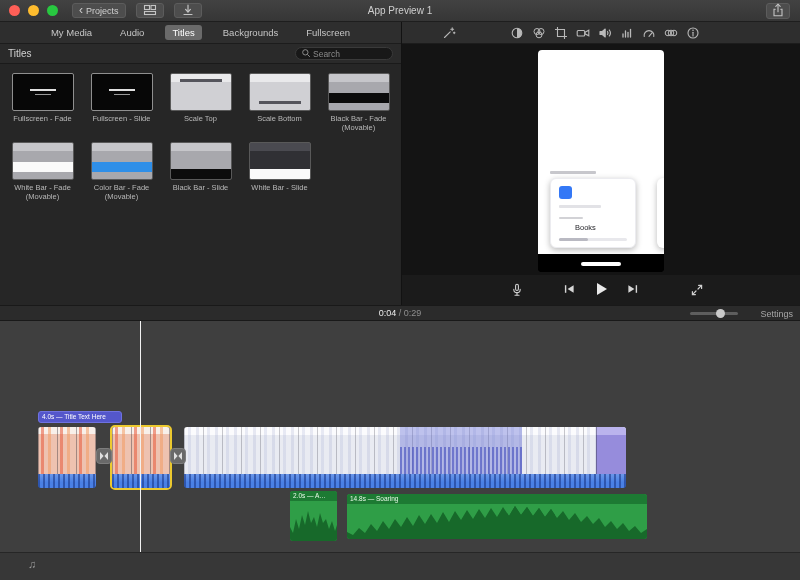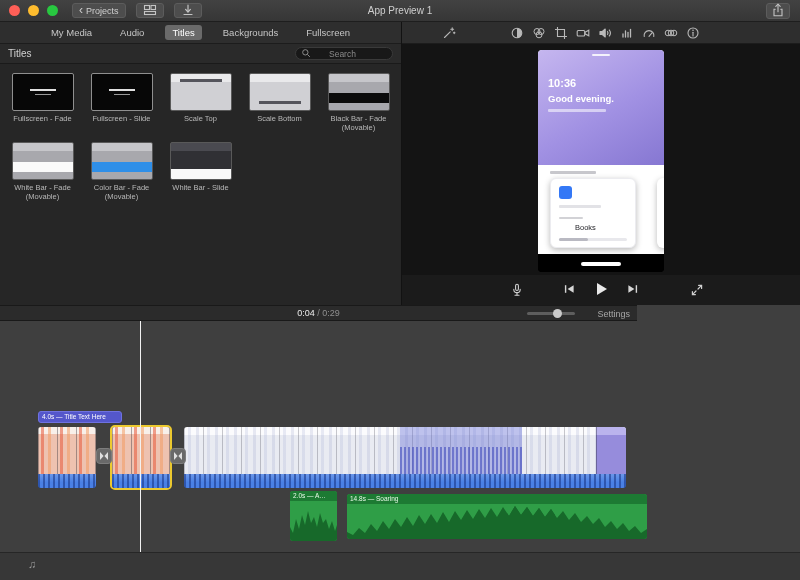--- a/index.html
+++ b/index.html
@@ -28,21 +28,21 @@
   .vdivider{position:absolute;left:401px;top:22px;width:1px;height:283px;background:#121212;z-index:10;}
 
   .tabbar{position:absolute;top:0;left:0;right:0;height:22px;background:#2e2e2e;border-bottom:1px solid #1c1c1c;
           display:flex;align-items:center;justify-content:center;gap:14px;font-size:9.5px;color:#c6c6c6;}
   .tab{padding:2px 7px;border-radius:3px;}
   .tab.active{background:#6a6a6a;color:#fff;}
 
   .titles-header{position:absolute;top:22px;left:0;right:0;height:20px;background:#2a2a2a;border-bottom:1px solid #1a1a1a;
                  display:flex;align-items:center;font-size:10px;color:#d2d2d2;padding:0 8px;}
   .search{margin-left:auto;width:98px;height:13px;background:#181818;border:1px solid #3a3a3a;border-radius:7px;
-          display:flex;align-items:center;padding:0 5px;gap:18px;}
+          display:flex;align-items:center;padding:0 5px;gap:2px;}
   .search input{flex:1;min-width:0;background:transparent;border:none;outline:none;color:#bbb;font-size:8.5px;padding:0;}
   .search input::placeholder{color:#8b8b8b;}
 
   .titles-grid{position:absolute;left:0;top:42px;right:0;bottom:0;padding:9px 4px;display:grid;
                grid-template-columns:repeat(5,1fr);grid-auto-rows:min-content;row-gap:9px;column-gap:2px;justify-items:center;}
   .title-item{width:74px;text-align:center;}
   .thumb{width:62px;height:38px;margin:0 auto;border-radius:2px;position:relative;overflow:hidden;
          border:1px solid #595959;background:#9a9a9a;}
   .tlabel{margin-top:3px;font-size:7.5px;line-height:1.25;color:#b8b8b8;min-height:17px;}
   .th-black{background:#070707;border-color:#8f8f8f;}
@@ -87,21 +87,21 @@
           box-shadow:0 2px 6px rgba(0,0,0,.28);}
   .phome{position:absolute;left:0;right:0;bottom:0;height:18px;background:#000;}
   .hbar{position:absolute;left:50%;transform:translateX(-50%);bottom:6px;width:40px;height:4px;border-radius:2px;background:#fff;}
 
   .transport{position:absolute;bottom:0;left:0;right:0;height:30px;}
   .t-center{position:absolute;left:0;right:0;top:0;bottom:0;display:flex;align-items:center;justify-content:center;gap:16px;}
   .mic-btn{position:absolute;left:108px;top:8px;}
   .fs-btn{position:absolute;right:96px;top:8px;}
 
   
-  .timebar{position:absolute;left:0;top:305px;width:637px;height:16px;background:#2b2b2b;
+  .timebar{position:absolute;left:0;top:305px;width:800px;height:16px;background:#2b2b2b;
            border-top:1px solid #191919;border-bottom:1px solid #191919;z-index:20;}
   .timecode{position:absolute;left:0;right:0;top:2px;text-align:center;font-size:9px;color:#ececec;}
   .timecode .total{color:#8f8f8f;}
   .zoom-slider{position:absolute;right:62px;top:6px;width:48px;height:3px;background:#5e5e5e;border-radius:2px;}
   .zoom-thumb{position:absolute;left:26px;top:-3px;width:9px;height:9px;border-radius:50%;background:#cacaca;}
   .settings{position:absolute;right:7px;top:3px;font-size:9px;color:#a6a6a6;}
 
   
   .timeline{position:absolute;left:0;top:321px;width:800px;height:231px;background:#3f3f3f;}
   .playhead{position:absolute;left:140px;top:0;width:1px;height:231px;background:#f2f2f2;z-index:30;}
@@ -245,20 +245,26 @@
         </div>
         <div class="tlabel">White Bar - Fade (Movable)</div>
       </div>
       <div class="title-item">
         <div class="thumb th-gray">
           <div class="bar bar-blue pos-mid"></div>
         </div>
         <div class="tlabel">Color Bar - Fade (Movable)</div>
       </div>
       <div class="title-item">
+        <div class="thumb th-gray">
+          <div class="bar bar-black pos-bottom"></div>
+        </div>
+        <div class="tlabel">Black Bar - Slide</div>
+      </div>
+      <div class="title-item">
         <div class="thumb th-dark">
           <div class="bar bar-white pos-bottom"></div>
         </div>
         <div class="tlabel">White Bar - Slide</div>
       </div>
     </div>
   </div>
   <div class="vdivider"></div>
 
   <div class="right-pane">
@@ -347,26 +353,20 @@
             </g>
             <circle cx="7" cy="4.2" r="0.8" fill="#b9b9b9"></circle>
           </svg>
       </span>
       <button class="reset">Reset All</button>
     </div>
 
     <div class="viewer">
       <div class="phone">
         <div class="pscreen">
-          <div class="ppurple">
-            <div class="pstatus"></div>
-            <div class="ptime">10:36</div>
-            <div class="pgreet">Good evening.</div>
-            <div class="psub"></div>
-          </div>
           <div class="pdate"></div>
           <div class="pcard">
             <div class="cicon"></div>
             <div class="cline1"></div>
             <div class="cline2"></div>
             <div class="ctitle">Books</div>
             <div class="cprog">
                 <i></i>
               </div>
           </div>

